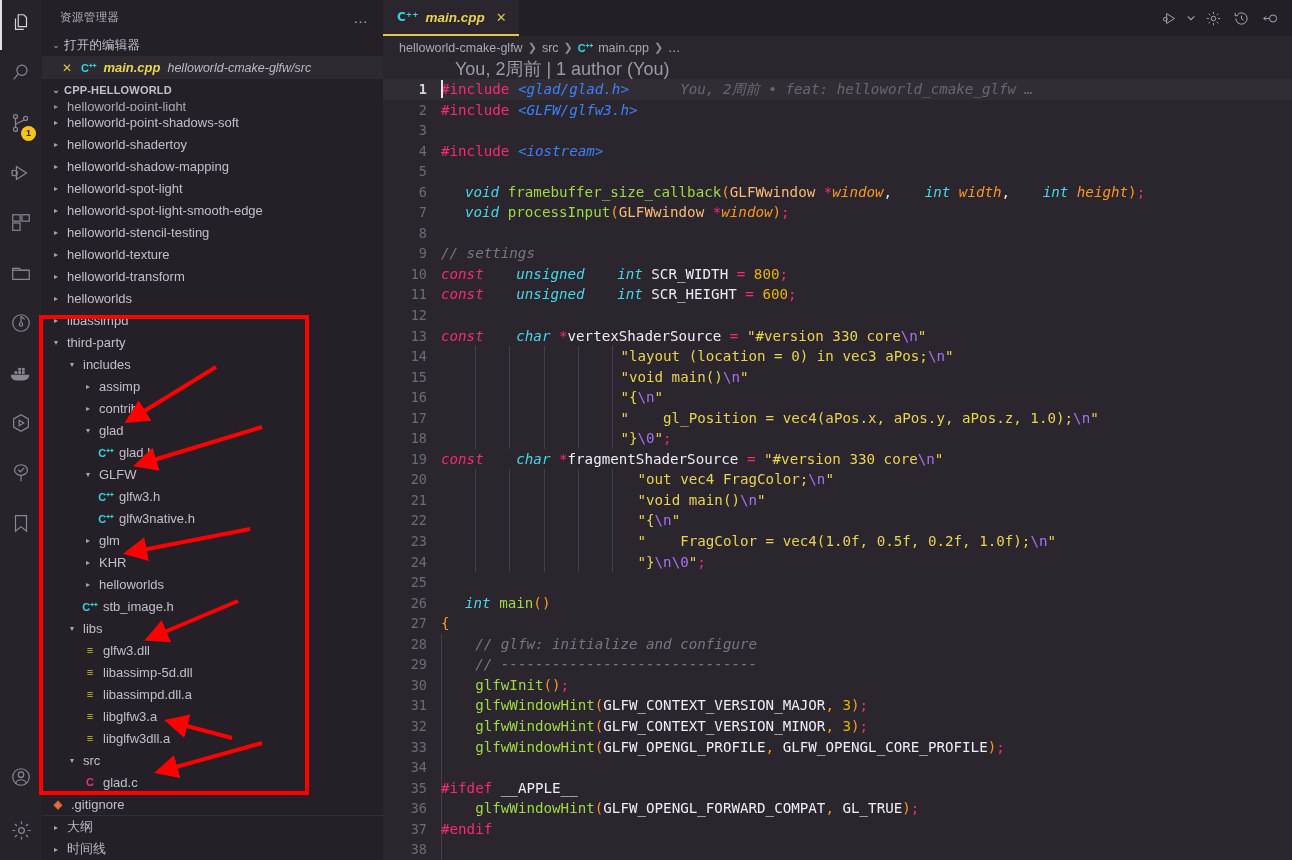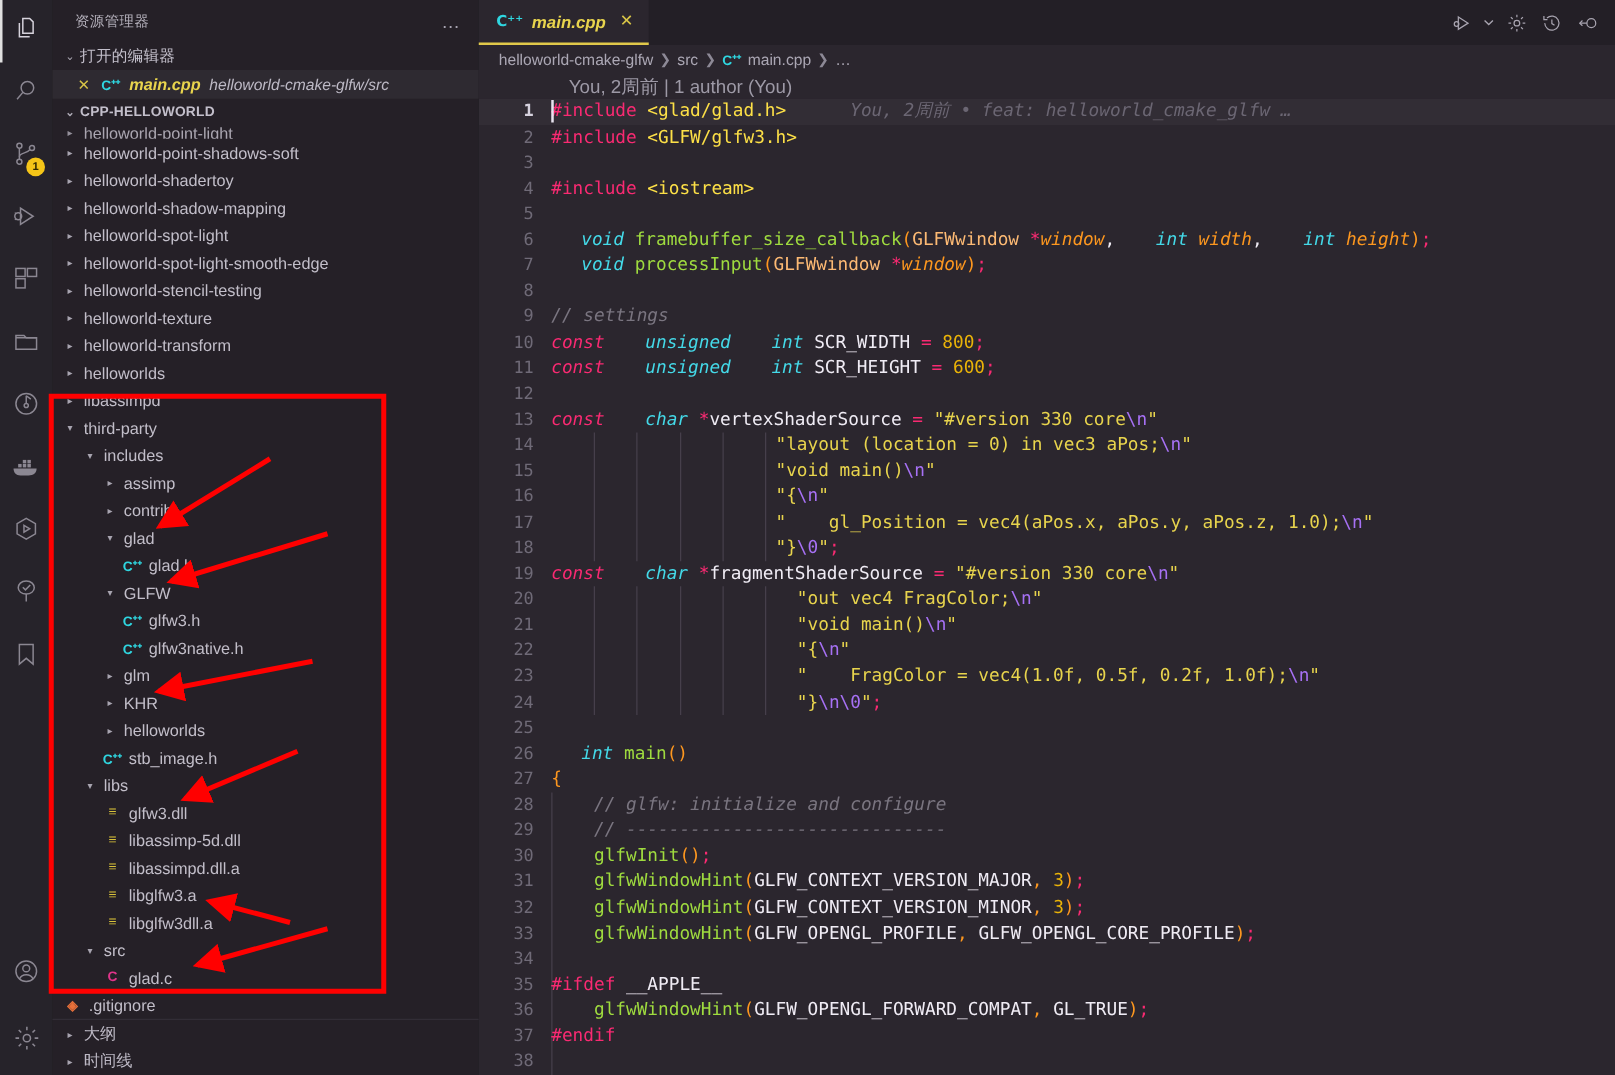--- a/index.html
+++ b/index.html
@@ -97,21 +97,21 @@
 
   .breadcrumbs {
     height: 23px; display: flex; align-items: center; gap: 5px;
     padding-left: 16px; font-size: 12.5px; color: #aba7b4;
     font-family: "Liberation Sans", sans-serif;
   }
   .breadcrumbs .sep { color: #8d8996; font-size: 11px; }
   .breadcrumbs .bc-icon { color: #2fd6e0; font-weight: bold; font-size: 11px; }
 
   .gitinfo {
-    height: 20px; padding-left: 72px; font-size: 15px; color: #9d99a6;
+    height: 20px; padding-left: 72px; font-size: 18px; color: #9d99a6;
     font-family: "Liberation Sans", sans-serif; display: flex; align-items: center;
   }
 
   .code-area { flex: 1 1 auto; position: relative; overflow: hidden; }
   .code {
     font-family: "DejaVu Sans Mono", monospace;
     font-size: 14.2px; line-height: 20.55px;
     white-space: pre; position: relative;
   }
   .cline { display: flex; height: 20.55px; align-items: center; position: relative; }
@@ -123,21 +123,21 @@
   .cline.cur .ln { color: #d6d2de; font-weight: bold; }
   .ctext { flex: 1 1 auto; position: relative; padding-left: 0px; }
   .cursor {
     position: absolute; left: 0; top: 1px; width: 2px; height: 18px;
     background: #e8e4ef;
   }
   .blame { color: #6b6673; font-style: italic; }
 
   
   .k-pre   { color: #f92a72; }              
-  .k-inc   { color: #fde047; }              
+  .k-inc   { color: #3b82f6; font-style: italic; }              
   .k-kw    { color: #f92a72; font-style: italic; }  
   .k-type  { color: #44d9e8; font-style: italic; margin-left: 24px; }  
   .k-fn    { color: #9fdb3f; }              
   .k-var   { color: #f0ecf5; }              
   .k-param { color: #fd971f; font-style: italic; }  
   .k-op    { color: #f92a72; }              
   .k-num   { color: #eab308; }              
   .k-str   { color: #e8d44d; }              
   .k-esc   { color: #a771f5; }              
   .k-com   { color: #7a7580; font-style: italic; }  

